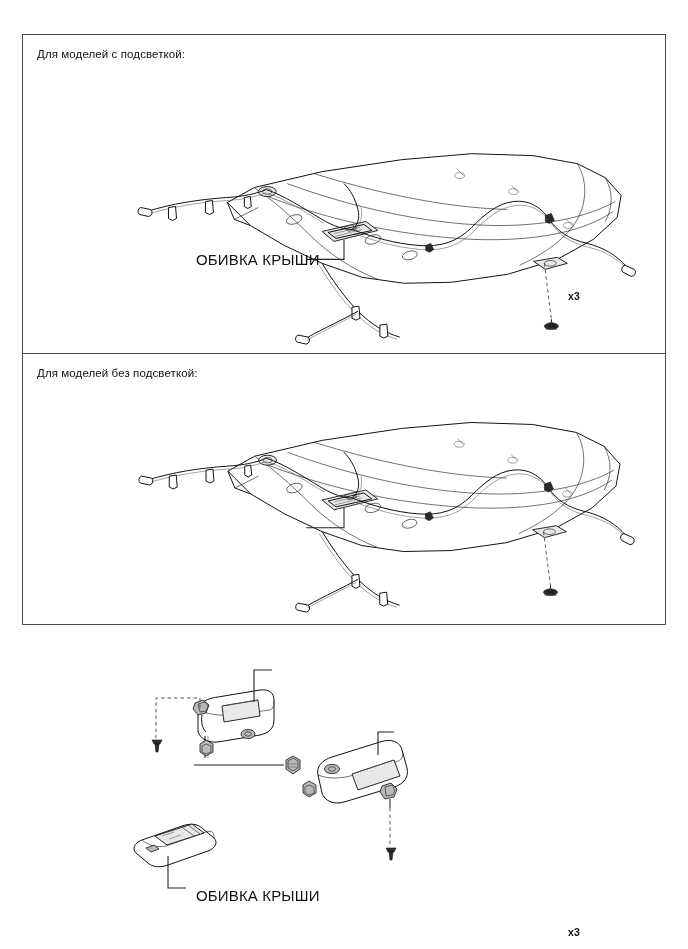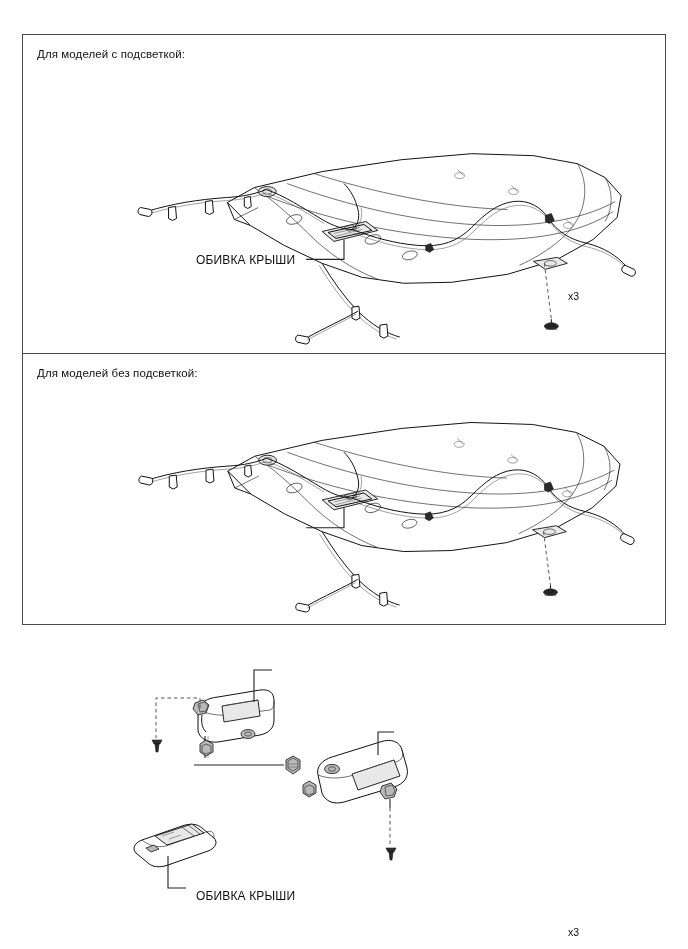--- a/index.html
+++ b/index.html
@@ -13,25 +13,25 @@
   }
   #panel-illuminated{left:22px;top:34px;width:644px;height:355px;}
   #panel-plain{left:22px;top:353px;width:644px;height:272px;}
   #section-visors{position:absolute;left:22px;top:640px;width:644px;height:290px;}
   .panel-caption{
     position:absolute;left:14px;top:13px;font-size:11.5px;letter-spacing:.1px;
     white-space:nowrap;color:#111;
   }
   .art{position:absolute;left:0;top:0;width:100%;height:100%;}
   .lbl{
-    position:absolute;font-size:12px;line-height:12.6px;color:#111;
+    position:absolute;font-size:15px;line-height:12.6px;color:#111;
     white-space:pre;letter-spacing:.15px;
   }
   .qty{
-    position:absolute;font-size:10.5px;color:#111;white-space:nowrap;letter-spacing:.1px;
+    position:absolute;font-size:10.5px;color:#111;white-space:nowrap;letter-spacing:.1px;font-weight:bold;
   }
   svg{overflow:visible;display:block;}
   .ln{fill:none;stroke:#111;stroke-width:1;}
   .ln-thin{fill:none;stroke:#333;stroke-width:.7;}
   .ln-hair{fill:none;stroke:#555;stroke-width:.55;}
   .ln-dash{fill:none;stroke:#444;stroke-width:.9;stroke-dasharray:3.5 3;}
   .leader{fill:none;stroke:#222;stroke-width:1.1;}
   .fillw{fill:#ffffff;stroke:#111;stroke-width:1;}
   .fillg{fill:#e8e8e8;stroke:#111;stroke-width:.9;}
   .fillgd{fill:#b9b9b9;stroke:#111;stroke-width:.8;}

